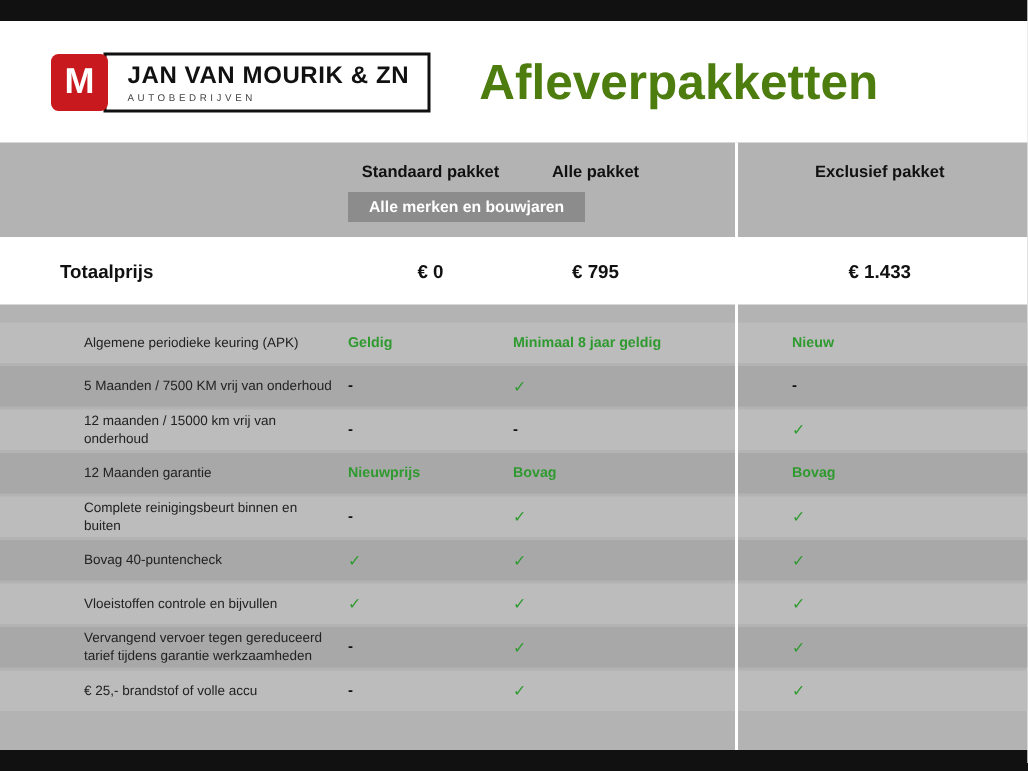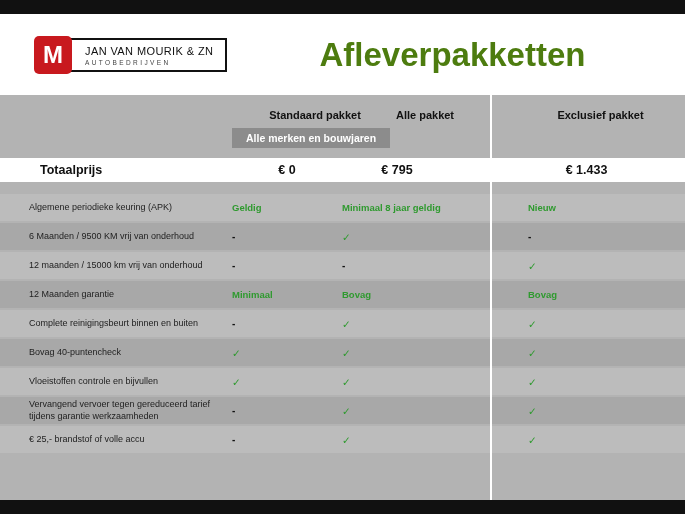--- a/index.html
+++ b/index.html
@@ -16,43 +16,43 @@
   .screen{position:relative;width:685px;height:514px;background:#ffffff;overflow:hidden;margin:0 auto;}
   .topbar{position:absolute;top:0;left:0;right:0;height:14px;background:var(--bar);}
   .bottombar{position:absolute;bottom:0;left:0;right:0;height:14px;background:var(--bar);}
 
   
   .header{position:absolute;top:14px;left:0;right:0;height:81px;background:#fff;}
   .brand{position:absolute;left:34px;top:50%;transform:translateY(-50%);display:flex;align-items:center;}
   .brand-icon{width:38px;height:38px;background:var(--red);color:#fff;font-weight:bold;
     font-size:24px;display:flex;align-items:center;justify-content:center;border-radius:5px;z-index:2;}
   .brand-box{border:2px solid #111;padding:5px 12px 4px 14px;margin-left:-3px;background:#fff;}
-  .brand-name{font-size:11px;font-weight:normal;letter-spacing:.4px;color:#111;white-space:nowrap;}
+  .brand-name{font-size:16px;font-weight:bold;letter-spacing:.4px;color:#111;white-space:nowrap;}
   .brand-sub{font-size:6.5px;letter-spacing:2.4px;color:#444;margin-top:2px;}
   .title{position:absolute;left:220px;right:0;top:50%;transform:translateY(-50%);
     text-align:center;font-size:33px;font-weight:bold;color:#4d7c0f;}
 
   
   .table{position:absolute;top:95px;left:0;right:0;bottom:14px;background:var(--table-gray);}
   .grid{display:grid;grid-template-columns:232px 110px 110px 76px 1fr;padding-right:40px;align-items:center;}
-  .head-row{padding-top:14px;margin-left:28px;}
+  .head-row{padding-top:14px;}
   .col-head{text-align:center;font-weight:bold;font-size:11px;color:#111;}
   .badge-row{margin-top:7px;}
   .badge-left-wrap{grid-column:2/4;}
   .badge-right-wrap{text-align:center;}
   .badge{display:inline-block;background:var(--badge);color:#fff;font-weight:bold;
     font-size:10.5px;padding:4px 14px;white-space:nowrap;}
-  .totals{background:#fff;margin-top:10px;height:24px;font-weight:bold;font-size:12.5px;color:#111;}
+  .totals{background:#fff;margin-top:10px;height:45px;font-weight:bold;font-size:12.5px;color:#111;}
   .totals-label{padding-left:40px;}
   .totals-val{text-align:center;}
   .rows{margin-top:12px;position:relative;z-index:1;}
   .row{min-height:27px;margin-bottom:2px;font-size:9px;}
   .row.even{background:var(--row-light);}
   .row.odd{background:var(--row-dark);}
-  .row-label{padding-left:29px;padding-right:10px;color:#222;line-height:1.3;}
+  .row-label{padding-left:56px;padding-right:10px;color:#222;line-height:1.3;}
   .cell{text-align:left;font-weight:bold;}
   .cell.green{color:var(--green);font-size:9.5px;}
   .cell.check{color:var(--green);font-size:10.5px;}
   .cell.dash{color:#111;font-size:10px;}
   .divider{position:absolute;top:0;bottom:0;left:490px;width:2px;background:#fff;z-index:3;}
 </style>
 </head>
 <body>
 
 <div class="screen">
@@ -96,36 +96,36 @@
 
     <div class="rows">
         <div class="grid row even">
           <div class="row-label">Algemene periodieke keuring (APK)</div>
           <div class="cell green">Geldig</div>
           <div class="cell green">Minimaal 8 jaar geldig</div>
           <div></div>
           <div class="cell green">Nieuw</div>
         </div>
         <div class="grid row odd">
-          <div class="row-label">6 Maanden / 9500 KM vrij van onderhoud</div>
+          <div class="row-label">5 Maanden / 7500 KM vrij van onderhoud</div>
           <div class="cell dash">-</div>
           <div class="cell check">✓</div>
           <div></div>
           <div class="cell dash">-</div>
         </div>
         <div class="grid row even">
           <div class="row-label">12 maanden / 15000 km vrij van onderhoud</div>
           <div class="cell dash">-</div>
           <div class="cell dash">-</div>
           <div></div>
           <div class="cell check">✓</div>
         </div>
         <div class="grid row odd">
           <div class="row-label">12 Maanden  garantie</div>
-          <div class="cell green">Minimaal</div>
+          <div class="cell green">Nieuwprijs</div>
           <div class="cell green">Bovag</div>
           <div></div>
           <div class="cell green">Bovag</div>
         </div>
         <div class="grid row even">
           <div class="row-label">Complete reinigingsbeurt binnen en buiten</div>
           <div class="cell dash">-</div>
           <div class="cell check">✓</div>
           <div></div>
           <div class="cell check">✓</div>

